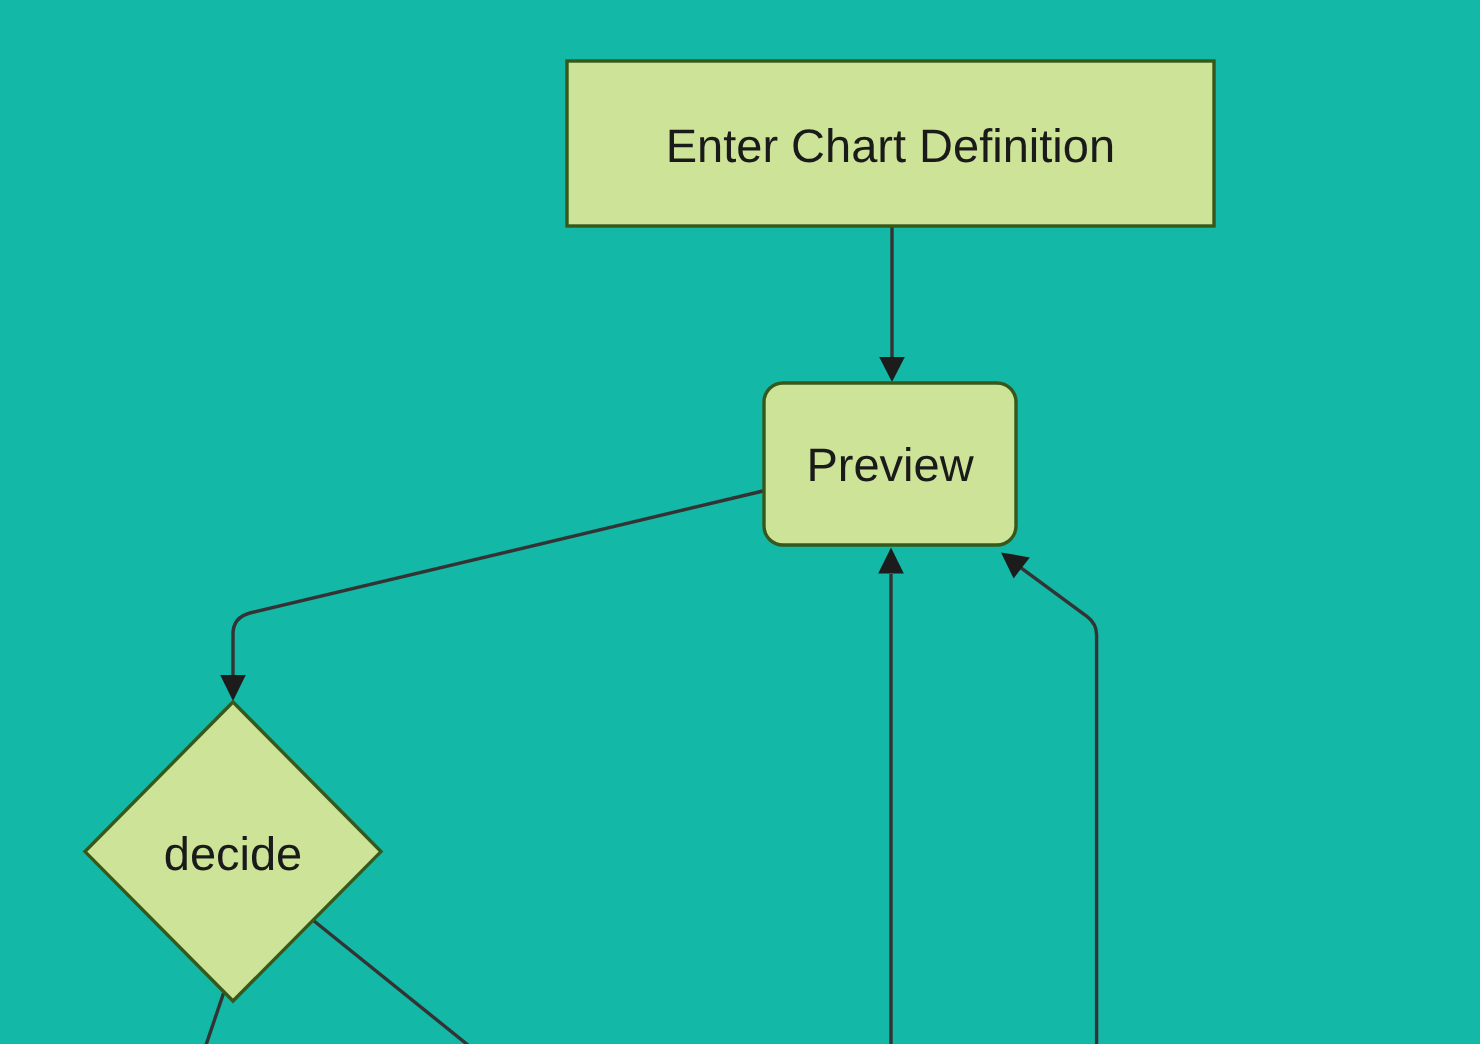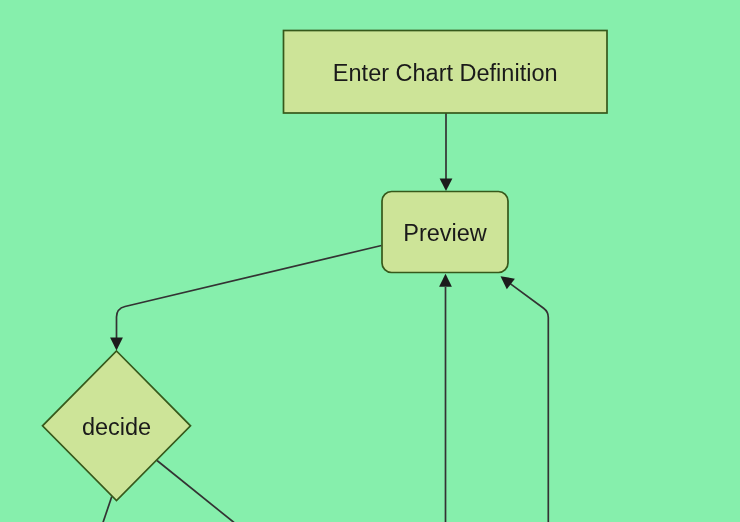--- a/index.html
+++ b/index.html
@@ -4,21 +4,21 @@
 <style>
   html, body {
     margin: 0;
     padding: 0;
     background: #ffffff;
   }
   .canvas {
     position: relative;
     width: 740px;
     height: 522px;
-    background: #86efac;
+    background: #14b8a6;
     overflow: hidden;
   }
   svg { display: block; }
   .edge-line {
     fill: none;
     stroke: #333333;
     stroke-width: 1.7px;
   }
   .arrowhead {
     fill: #1c1c1c;

